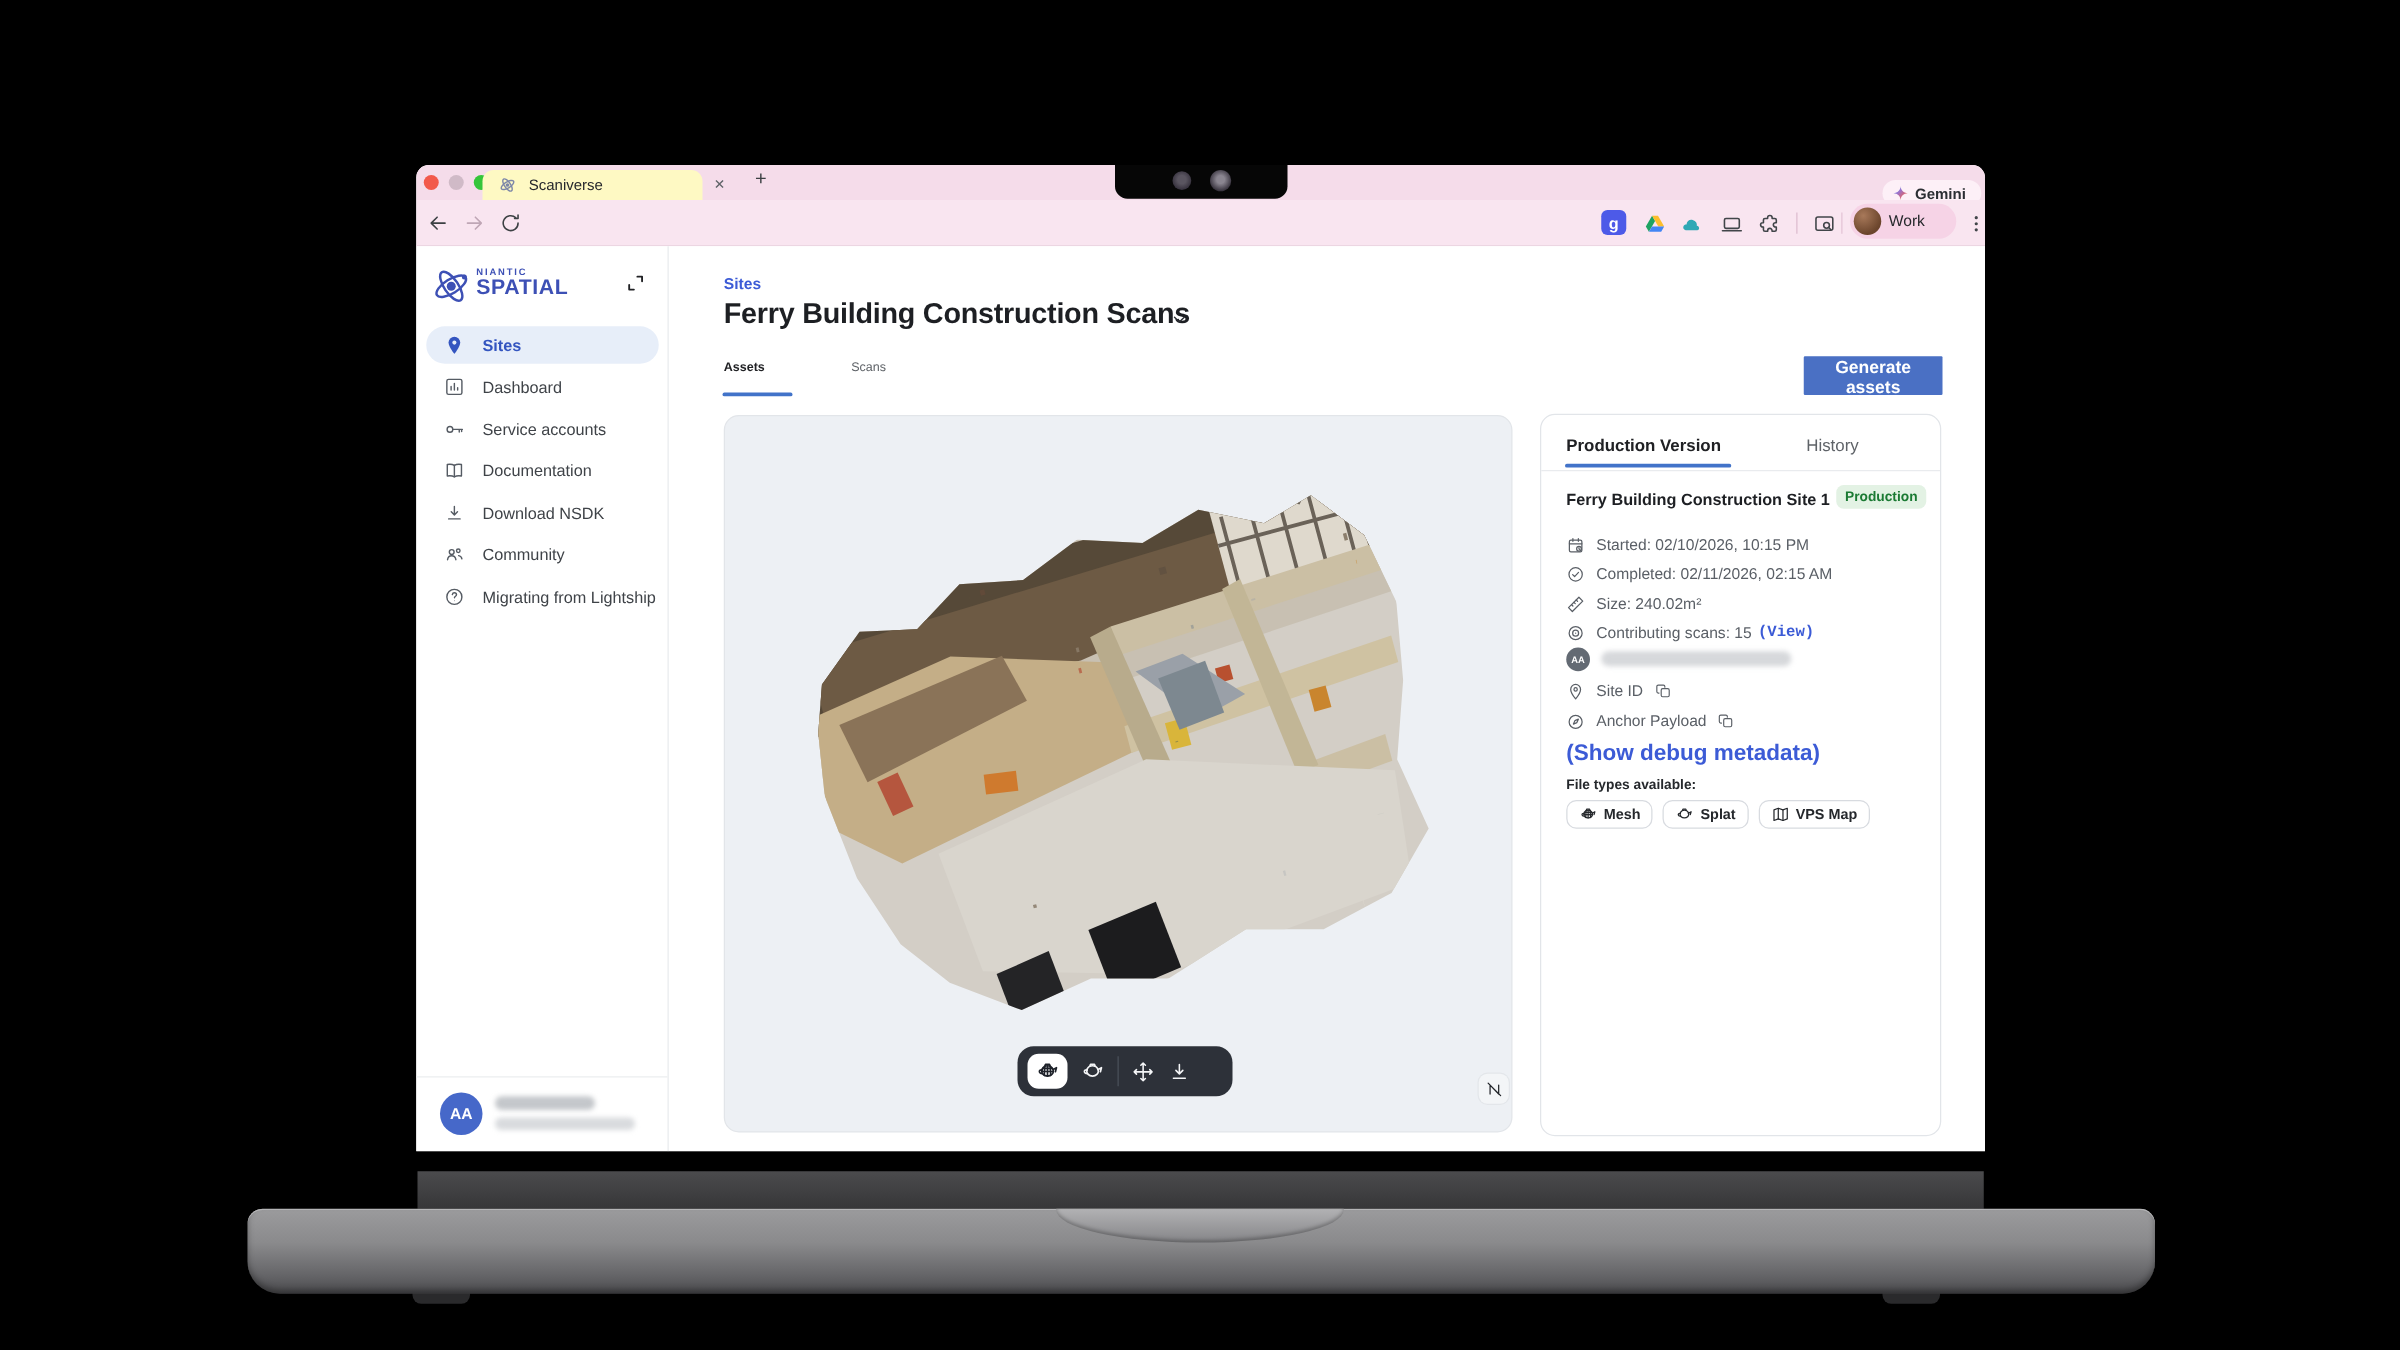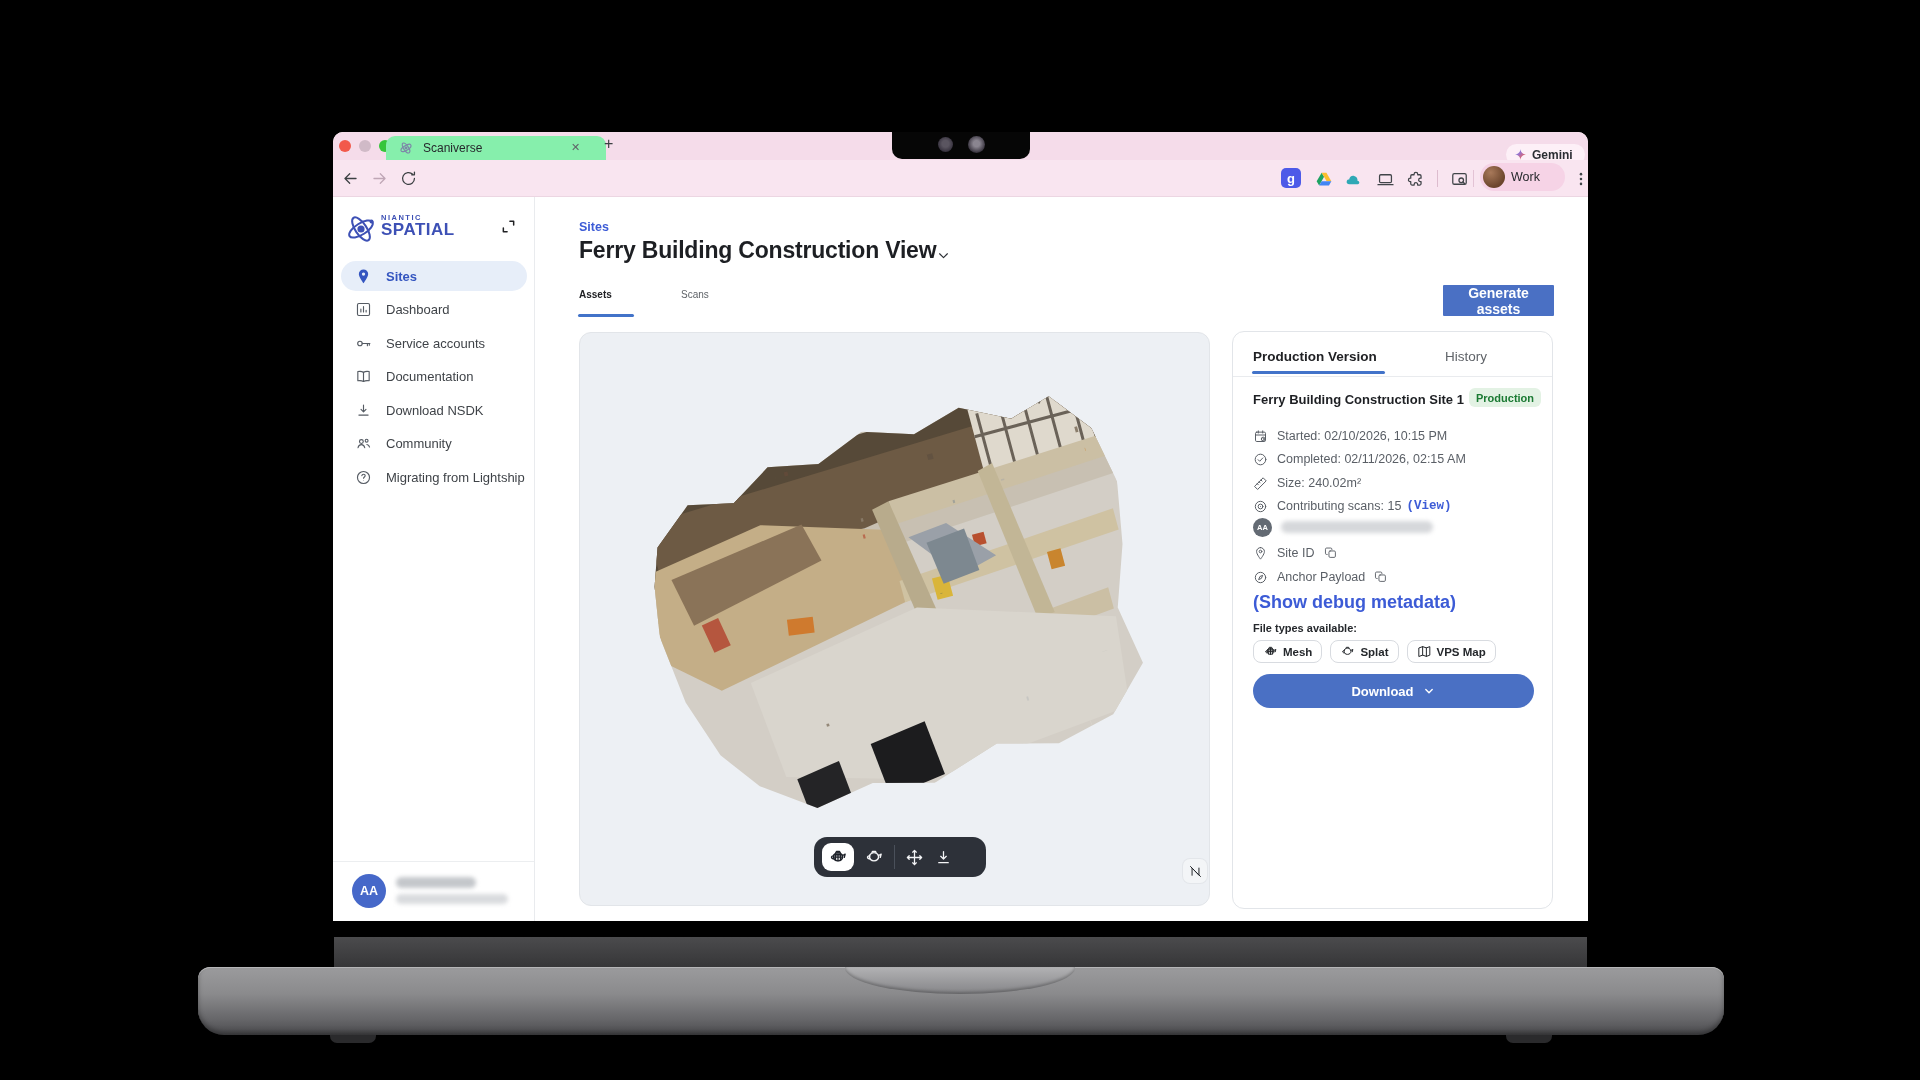--- a/index.html
+++ b/index.html
@@ -15,21 +15,21 @@
   .deck{left:198px;top:967px;width:1526px;height:68px;border-radius:12px 12px 26px 26px;
         background:linear-gradient(#9b9b9d 0%,#8a8a8c 40%,#656568 78%,#4b4b4e 100%);
         box-shadow:inset 0 1px 0 #b5b5b7, inset 0 -3px 5px rgba(0,0,0,.35);}
   .scoop{left:845px;top:967px;width:230px;height:27px;border-radius:0 0 115px 115px / 0 0 26px 26px;
          background:linear-gradient(#b2b2b4,#858588);box-shadow:inset 0 -2px 3px rgba(0,0,0,.25);}
 
   
   .screen{left:333px;top:132px;width:1255px;height:789px;border-radius:10px 10px 0 0;overflow:hidden;background:#fff;}
   .tabbar{left:0;top:0;width:1255px;height:28px;background:#f5dcea;}
   .light{width:12px;height:12px;border-radius:50%;top:8px;}
-  .tab{left:53px;top:4px;width:220px;height:24px;background:#86efac;border-radius:9px 9px 0 0;}
+  .tab{left:53px;top:4px;width:176px;height:24px;background:#fef9c3;border-radius:9px 9px 0 0;}
   .tablabel{font-size:12px;color:#26282c;}
   .geminipill{left:1173px;top:12px;width:79px;height:21px;border-radius:11px;background:#fdf0f7;
               display:flex;align-items:center;gap:5px;padding-left:8px;box-sizing:border-box;}
   .toolbar{left:0;top:28px;width:1255px;height:37px;background:#f9e5f0;border-bottom:1px solid #ecd6e2;box-sizing:border-box;}
   .navic{color:#3c4043;}
   .urlbar{left:95px;top:4px;width:844px;height:29px;background:#fff;border-radius:15px;
           display:flex;align-items:center;gap:9px;padding-left:13px;box-sizing:border-box;}
   .urltext{font-size:13px;color:#202124;}
   .extic{top:10px;color:#414549;}
   .profile{left:1147px;top:3px;width:85px;height:28px;background:#f6d3e6;border-radius:14px;
@@ -259,21 +259,21 @@
           <div class="useravatar">AA</div>
           <div>
             <div class="blurbar" style="width:80px;height:11px;background:#c4c7cb;margin-top:3px;"></div>
             <div class="blurbar" style="width:112px;height:10px;background:#d9dbde;margin-top:6px;"></div>
           </div>
         </div>
       </div>
 
       <div class="main">
         <div class="abs crumb" style="left:44px;top:23px;">Sites</div>
-        <div class="abs pagetitle" style="left:44px;top:40px;">Ferry Building Construction View</div>
+        <div class="abs pagetitle" style="left:44px;top:40px;">Ferry Building Construction Scans</div>
         <svg class="abs" style="left:400px;top:50px;color:#2b2e33;" width="17" height="17" viewBox="0 0 24 24">
           <path class="ic" stroke-width="2" d="M6.5 9.5 12 15l5.5-5.5"></path>
         </svg>
 
         <div class="abs apptab" style="left:44px;top:92px;font-weight:700;color:#202124;">Assets</div>
         <div class="abs underline" style="left:43px;top:117px;width:56px;"></div>
         <div class="abs apptab" style="left:146px;top:92px;color:#5f6368;">Scans</div>
 
         <button class="abs btn-primary" style="left:908px;top:88px;width:111px;height:31px;">Generate assets</button>
 
@@ -744,26 +744,20 @@
               <svg width="15" height="15" viewBox="0 0 24 24">
                 <g class="ic" stroke-width="1.5">
                   <path d="M3.5 6.2l5.5-2 6 2 5.5-2v13.6l-5.5 2-6-2-5.5 2z"></path>
                     <path d="M9 4.2v13.6M15 6.2v13.6"></path>
                 </g>
               </svg>
               <span>VPS Map</span>
             </div>
           </div>
 
-          <button class="abs btn-primary" style="left:20px;top:342px;width:281px;height:34px;border-radius:17px;font-size:13px;gap:8px;">
-            <span>Download</span>
-            <svg width="14" height="14" viewBox="0 0 24 24">
-              <path d="M6.5 9.5 12 15l5.5-5.5" fill="none" stroke="#fff" stroke-width="2.4" stroke-linecap="round" stroke-linejoin="round"></path>
-            </svg>
-          </button>
         </div>
       </div>
     </div>
   </div>
 
   <div class="abs notch">
     <div class="abs cam" style="left:46px;top:5px;width:15px;height:15px;background:radial-gradient(circle at 50% 45%,#5a5560 30%,#37323e 70%);"></div>
     <div class="abs cam" style="left:76px;top:4px;width:17px;height:17px;background:radial-gradient(circle at 50% 45%,#8a8590 25%,#3a3540 70%);"></div>
   </div>
 

